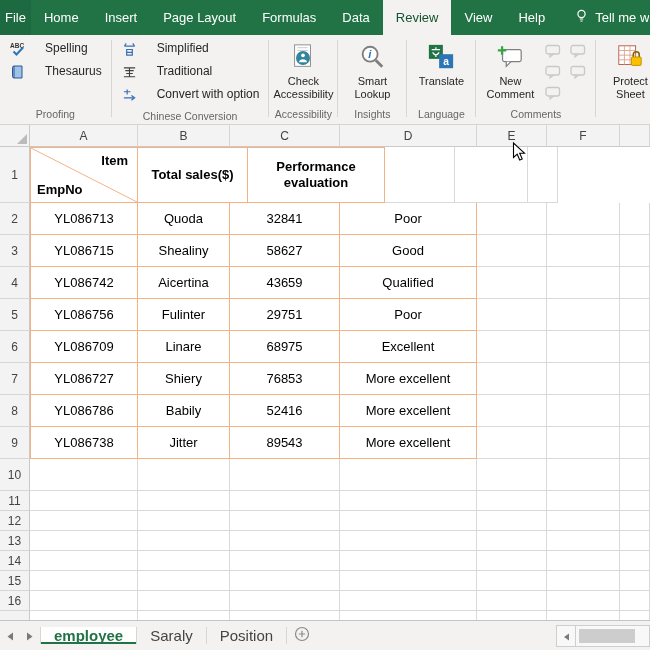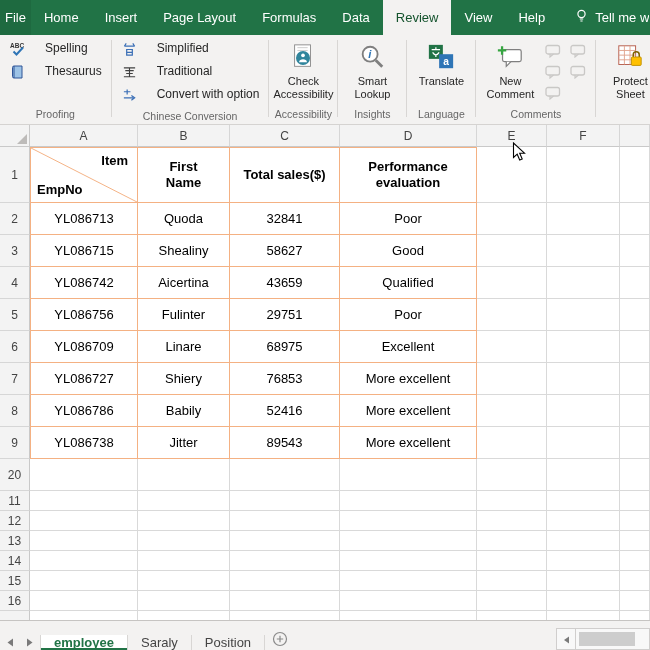--- a/index.html
+++ b/index.html
@@ -47,21 +47,21 @@
   .t { border-right-color:#F4B183; border-bottom-color:#F4B183; }
   .tl { border-left:1px solid #F4B183; }
   .tt { border-top:1px solid #F4B183; }
   .hdr { font-weight:bold; white-space:pre-line; text-align:center; line-height:1.25; }
   .a1 { position:relative; }
   .a1 svg.diag { position:absolute; left:0; top:0; width:100%; height:100%; }
   .diag-top { position:absolute; top:5px; right:9px; font-weight:bold; }
   .diag-bottom { position:absolute; bottom:5px; left:6px; font-weight:bold; }
 
   
-  .sheetbar { height:30px; background:#f3f2f1; border-top:1px solid #c6c4c2; display:flex; align-items:flex-end; font-size:13px; color:#444; }
+  .sheetbar { height:30px; background:#f3f2f1; border-top:1px solid #c6c4c2; display:flex; align-items:center; font-size:15px; color:#444; }
   .snav { width:20px; display:flex; align-items:center; justify-content:center; flex:none; }
   .stab { padding:0 13px; display:flex; align-items:center; border-right:1px solid #d8d6d4; white-space:nowrap; }
   .stab.first { border-left:1px solid #d8d6d4; }
   .stab.active { background:#fff; color:#217346; font-weight:bold; box-shadow:inset 0 -2px 0 #217346; }
   .newsheet { width:30px; display:flex; align-items:center; justify-content:center; flex:none; }
   .hscroll { margin-left:auto; display:flex; align-items:center; flex:none; }
   .harrow { width:20px; height:22px; background:#f8f8f8; border:1px solid #d0cecd; display:flex; align-items:center; justify-content:center; }
   .htrack { width:74px; height:22px; background:#f8f8f8; border:1px solid #d0cecd; border-left:none; position:relative; }
   .hthumb { position:absolute; left:3px; top:3px; width:56px; height:14px; background:#cdcdcd; }
 
@@ -322,22 +322,20 @@
 
     <div class="row r56">
       <div class="rh">1</div>
       <div class="c wA t tl tt a1">
         <svg class="diag" viewBox="0 0 108 56" preserveAspectRatio="none">
             <line x1="0" y1="0" x2="108" y2="56" stroke="#F4B183" stroke-width="1"></line>
           </svg>
         <span class="diag-top">Item</span>
         <span class="diag-bottom">EmpNo</span>
       </div>
-      <div class="c wB t tt hdr">First
-Name</div>
       <div class="c wC t tt hdr">Total sales($)</div>
       <div class="c wD t tt hdr">Performance
 evaluation</div>
       <div class="c wE"></div>
       <div class="c wF"></div>
       <div class="c wG"></div>
     </div>
 
     <div class="row r32">
       <div class="rh">2</div>
@@ -414,21 +412,21 @@
       <div class="c wA t tl">YL086738</div>
       <div class="c wB t">Jitter</div>
       <div class="c wC t">89543</div>
       <div class="c wD t">More excellent</div>
       <div class="c wE"></div>
         <div class="c wF"></div>
         <div class="c wG"></div>
     </div>
 
     <div class="row r32">
-      <div class="rh">20</div>
+      <div class="rh">10</div>
       <div class="c wA"></div>
         <div class="c wB"></div>
         <div class="c wC"></div>
         <div class="c wD"></div>
         <div class="c wE"></div>
         <div class="c wF"></div>
         <div class="c wG"></div>
     </div>
 
     <div class="row r20">

